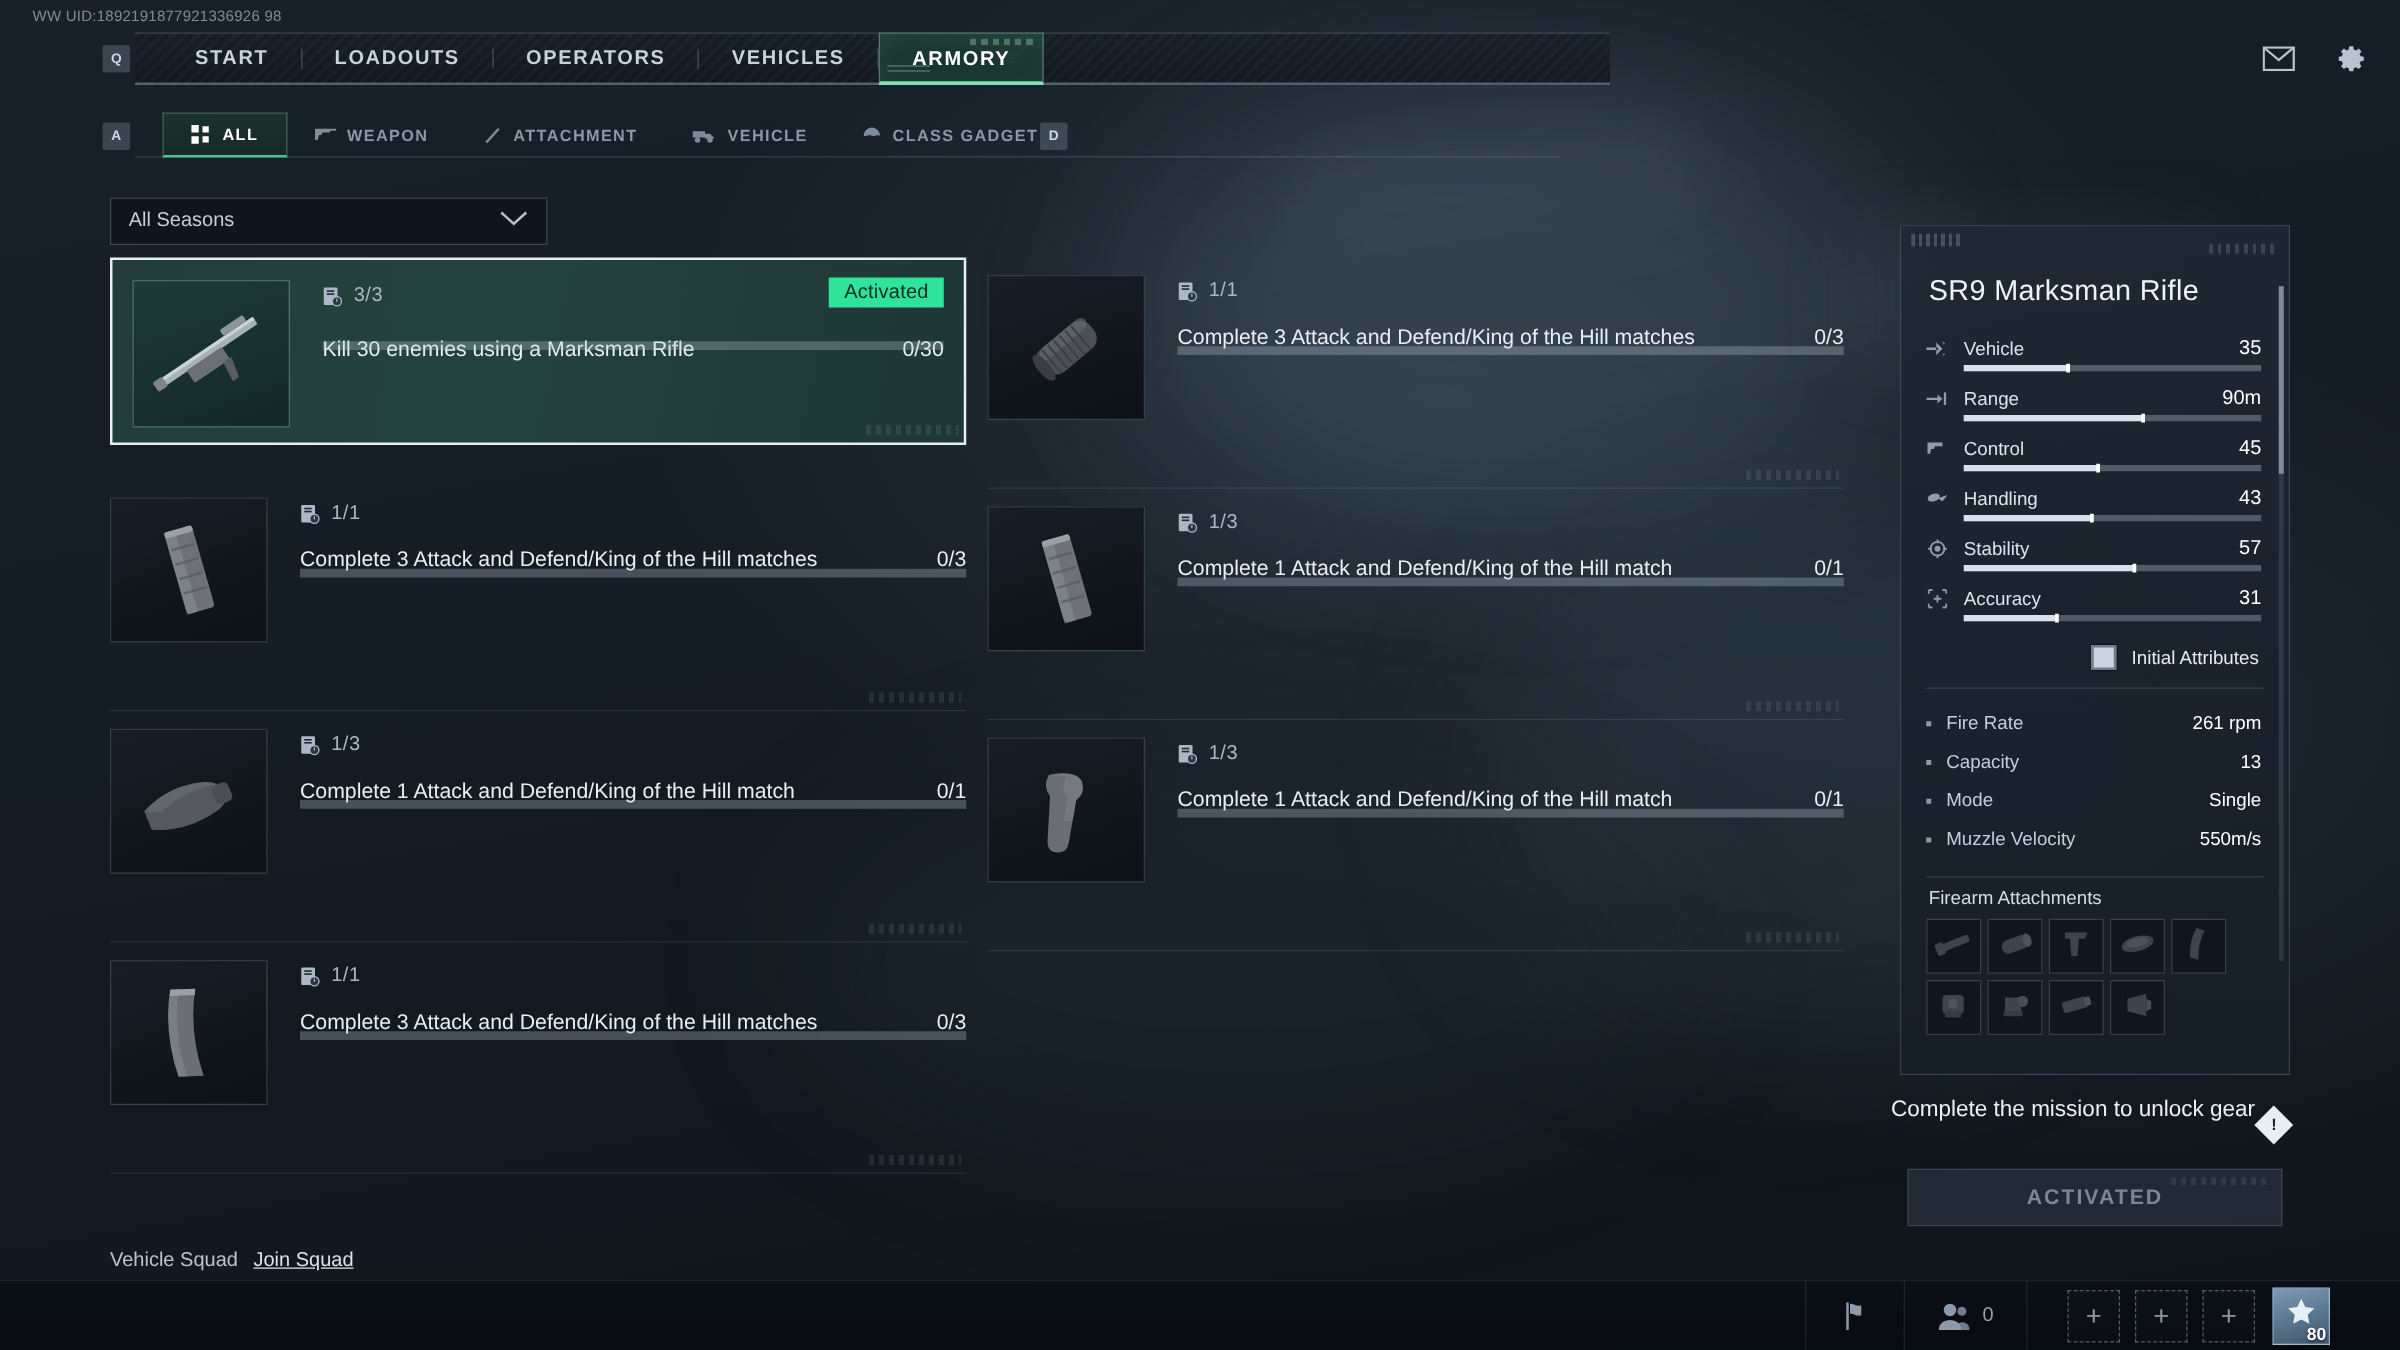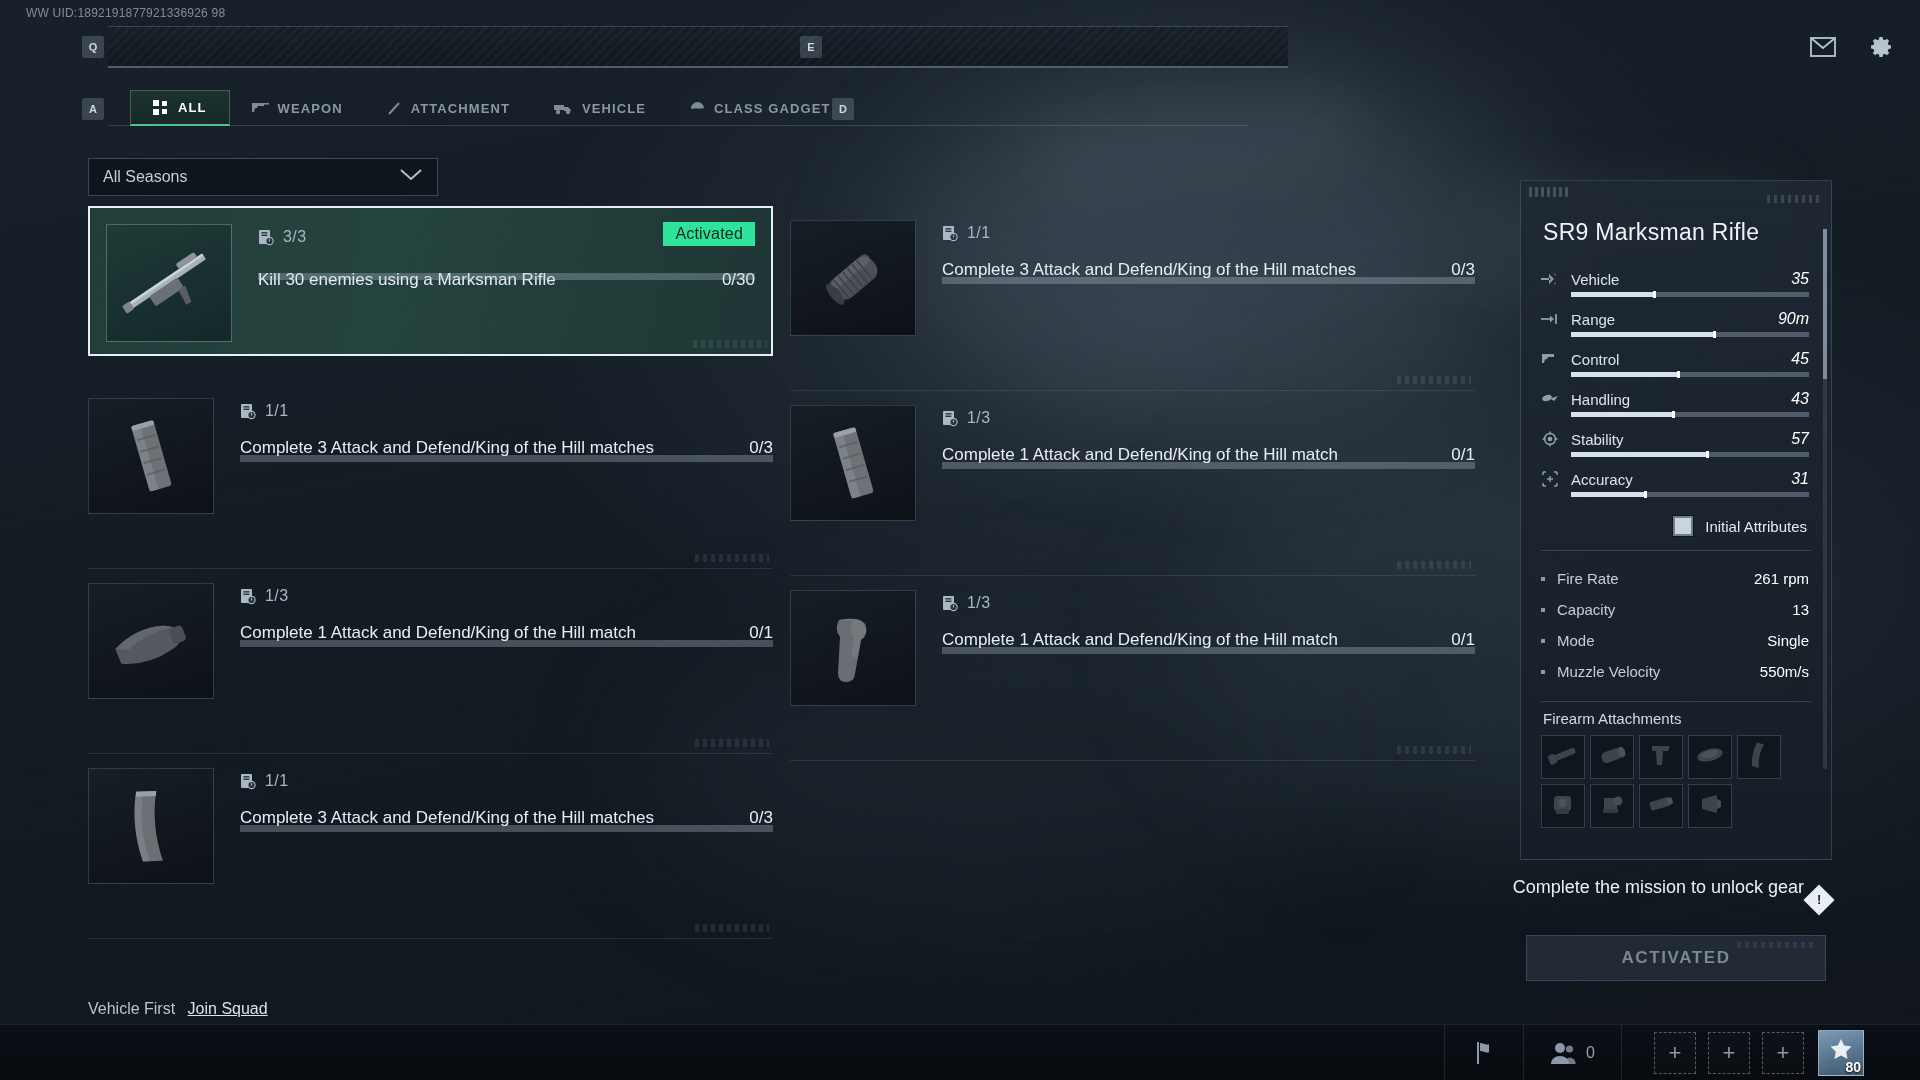--- a/index.html
+++ b/index.html
@@ -170,21 +170,21 @@
     background: repeating-linear-gradient(90deg, rgba(190,205,220,.18) 0 3px, transparent 3px 7px);
   }
   .rp-title {
     margin:38px 0 0 22px; color:#eef3f8; font-size:23px; letter-spacing:.3px;
   }
   .stats { margin:24px 22px 0 18px; }
   .stat-row { position:relative; padding:0 0 13px 0; }
   .stat-line { display:flex; align-items:center; gap:10px; }
   .stat-ico { width:22px; height:16px; flex:none; color:#8d9dac; display:flex; align-items:center; justify-content:center; }
   .stat-name { color:#dbe4ec; font-size:15px; flex:1; }
-  .stat-val { color:#ffffff; font-size:16px;font-style:italic; }
+  .stat-val { color:#ffffff; font-size:16px; }
   .stat-track { margin-top:4px; margin-left:32px; height:5px; background:rgba(185,200,216,.34); position:relative; }
   .stat-fill { height:100%; background:#d6e1ec; }
   .stat-knob { position:absolute; top:-1px; width:3px; height:7px; background:#ffffff; }
 
   .initial-attr {
     display:flex; align-items:center; justify-content:flex-end; gap:12px;
     margin:6px 24px 0 0;
   }
   .chk {
     width:20px; height:20px; background:#c9d4df;
@@ -281,20 +281,31 @@
   <div class="bg-blob bg-b3"></div>
   <div class="bg-rect bg-r1"></div>
   <div class="bg-rect bg-r2"></div>
 
   <div class="uid">WW UID:1892191877921336926 98</div>
 
   <div class="topbar">
     <div class="nav-hatch"></div>
     <div class="keyhint" id="key-q">Q</div>
     <div class="keyhint" id="key-e">E</div>
+    <div class="nav-items" id="nav-items">
+        <div class="nav-item">START</div>
+        <div class="nav-sep"></div>
+        <div class="nav-item">LOADOUTS</div>
+        <div class="nav-sep"></div>
+        <div class="nav-item">OPERATORS</div>
+        <div class="nav-sep"></div>
+        <div class="nav-item">VEHICLES</div>
+        <div class="nav-sep"></div>
+        <div class="nav-item active">ARMORY</div>
+      </div>
   </div>
 
   <div class="top-icons">
     <div class="top-icon">
       <svg width="26" height="20" viewBox="0 0 26 20" fill="none" stroke="#b7c4d0" stroke-width="1.8">
         <rect x="1" y="1" width="24" height="18"></rect>
           <path d="M1 1 L13 11 L25 1"></path>
       </svg>
     </div>
     <div class="top-icon">
@@ -838,21 +849,21 @@
   <div class="unlock-note">
     <span>Complete the mission to unlock gear</span>
     <span class="unlock-badge">
       <span>!</span>
     </span>
   </div>
 
   <div class="btn-activated">ACTIVATED</div>
 
   <div class="foot-left">
-    <span>Vehicle First</span>
+    <span>Vehicle Squad</span>
     <span class="link">Join Squad</span>
   </div>
 
   <div class="bottombar">
     <div class="bb-cell">
       <svg width="26" height="26" viewBox="0 0 26 26" fill="#8b99a8">
         <path d="M6 2h2v22H6z"></path>
           <path d="M9 3c4 0 5 2.5 9 1.2v8C14 13.5 13 11 9 11z"></path>
       </svg>
     </div>

